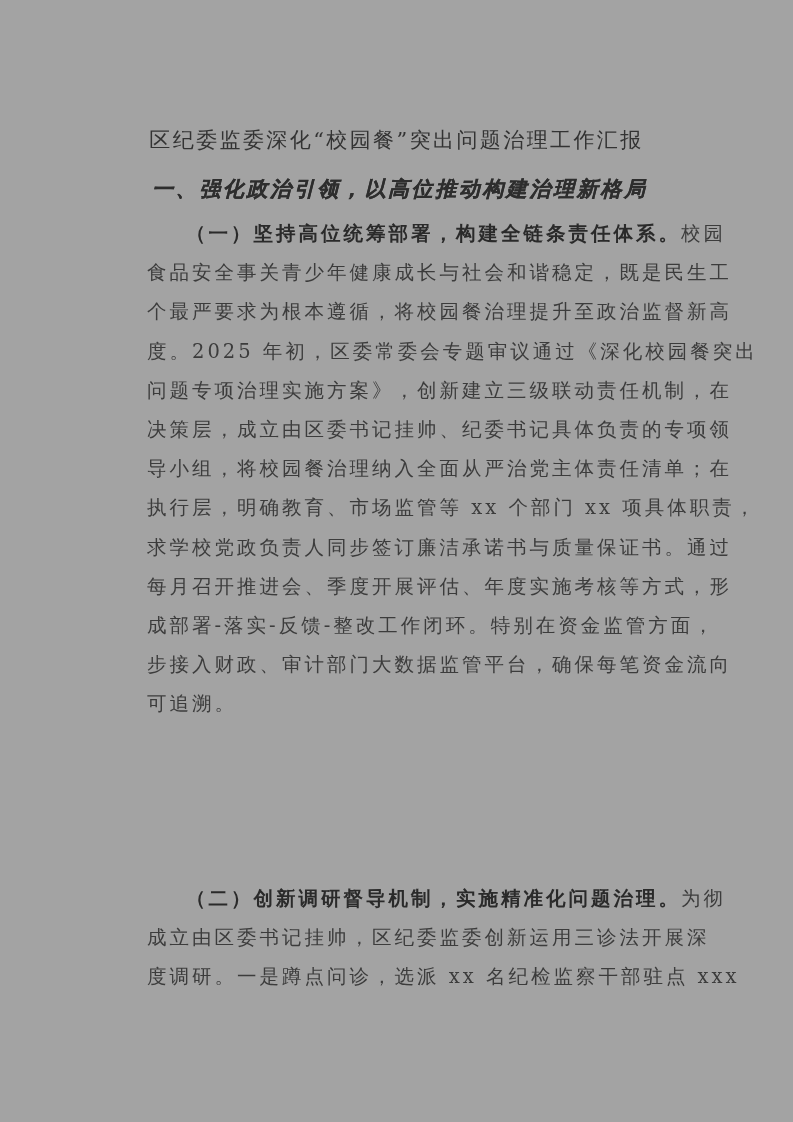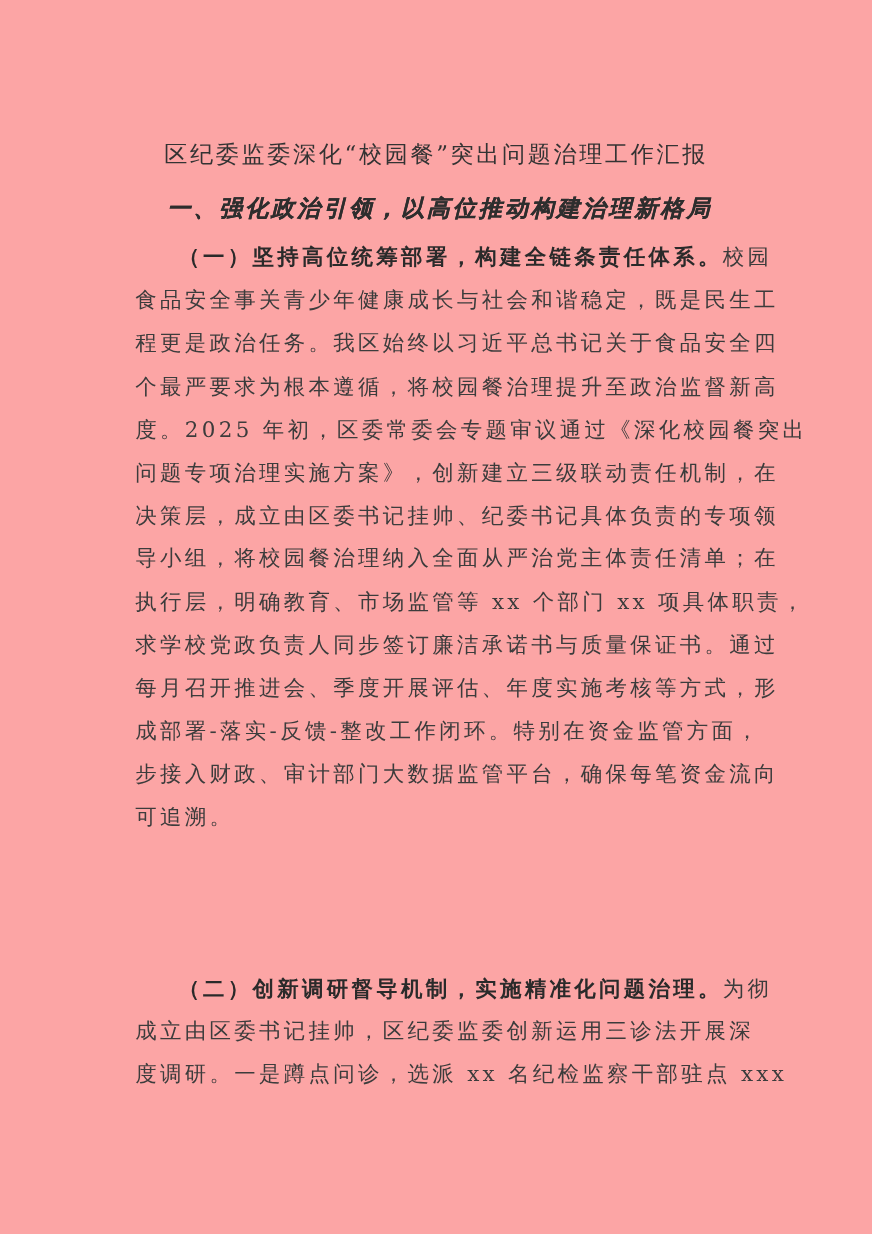--- a/index.html
+++ b/index.html
@@ -13,21 +13,21 @@
       position: relative;
       overflow: hidden;
       font-family: "DejaVu Serif", "Liberation Serif", serif;
       color: #3a3a3a;
     }
     .page {
       position: absolute;
       left: 0; top: 0;
       width: 793px;
       height: 1122px;
-      background: #fca5a5;
+      background: #a3a3a3;
     }
     .doc-title {
       position: absolute;
       left: 0;
       width: 793px;
       top: 124px;
       text-align: center;
       font-size: 21px;
       line-height: 32px;
       letter-spacing: 2.4px;
@@ -56,20 +56,21 @@
     .body-line {
       display: block;
       height: 39.2px;
       line-height: 39.2px;
       font-size: 19.5px;
       white-space: nowrap;
       letter-spacing: 3.0px;
       color: #3c3c3c;
       text-align: justify;
       text-align-last: justify;
+      margin-left: 24px;
     }
     .body-line.last {
       text-align-last: left;
     }
     .indent {
       padding-left: 39px;
     }
     .lead {
       font-weight: bold;
       color: #2a2a2a;
@@ -82,21 +83,20 @@
 
 <div class="page">
 
   <h1 class="doc-title">区纪委监委深化“校园餐”突出问题治理工作汇报</h1>
 
   <h2 class="section-heading">一、强化政治引领，以高位推动构建治理新格局</h2>
 
   <div class="body-block" id="para1">
     <span class="body-line indent"><span class="lead">（一）坚持高位统筹部署，构建全链条责任体系。</span><span>校园</span></span>
     <span class="body-line">食品安全事关青少年健康成长与社会和谐稳定，既是民生工</span>
-    <span class="body-line">程更是政治任务。我区始终以习近平总书记关于食品安全四</span>
     <span class="body-line">个最严要求为根本遵循，将校园餐治理提升至政治监督新高</span>
     <span class="body-line">度。2025 年初，区委常委会专题审议通过《深化校园餐突出</span>
     <span class="body-line">问题专项治理实施方案》，创新建立三级联动责任机制，在</span>
     <span class="body-line">决策层，成立由区委书记挂帅、纪委书记具体负责的专项领</span>
     <span class="body-line">导小组，将校园餐治理纳入全面从严治党主体责任清单；在</span>
     <span class="body-line">执行层，明确教育、市场监管等 xx 个部门 xx 项具体职责，</span>
     <span class="body-line">求学校党政负责人同步签订廉洁承诺书与质量保证书。通过</span>
     <span class="body-line">每月召开推进会、季度开展评估、年度实施考核等方式，形</span>
     <span class="body-line">成部署-落实-反馈-整改工作闭环。特别在资金监管方面，</span>
     <span class="body-line">步接入财政、审计部门大数据监管平台，确保每笔资金流向</span>

